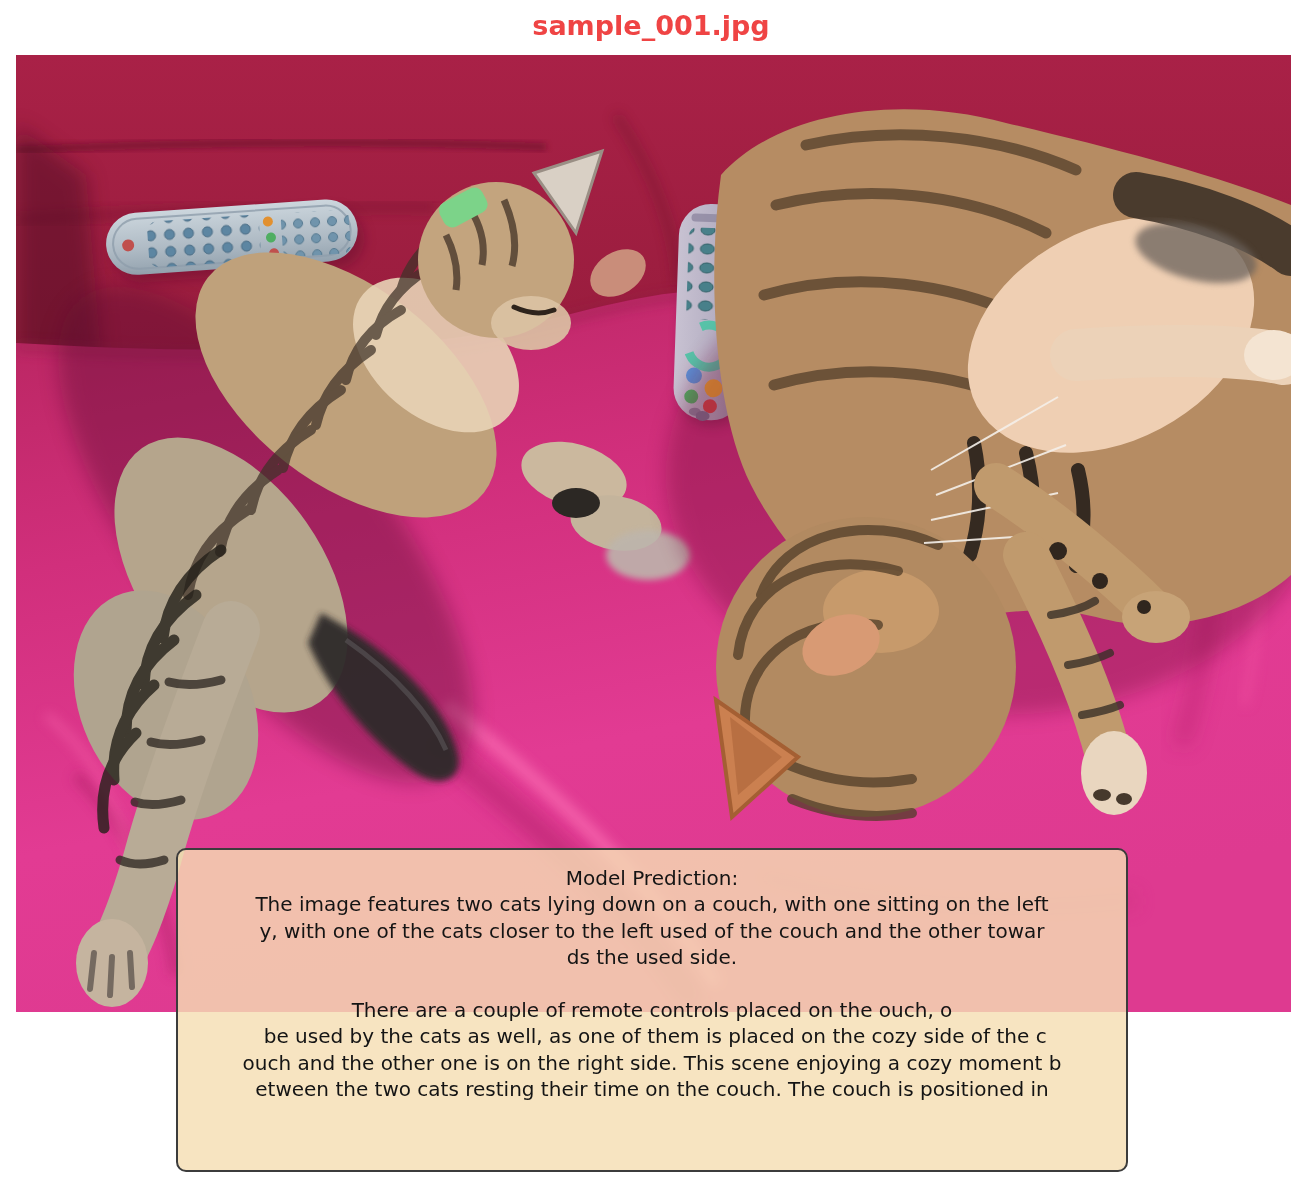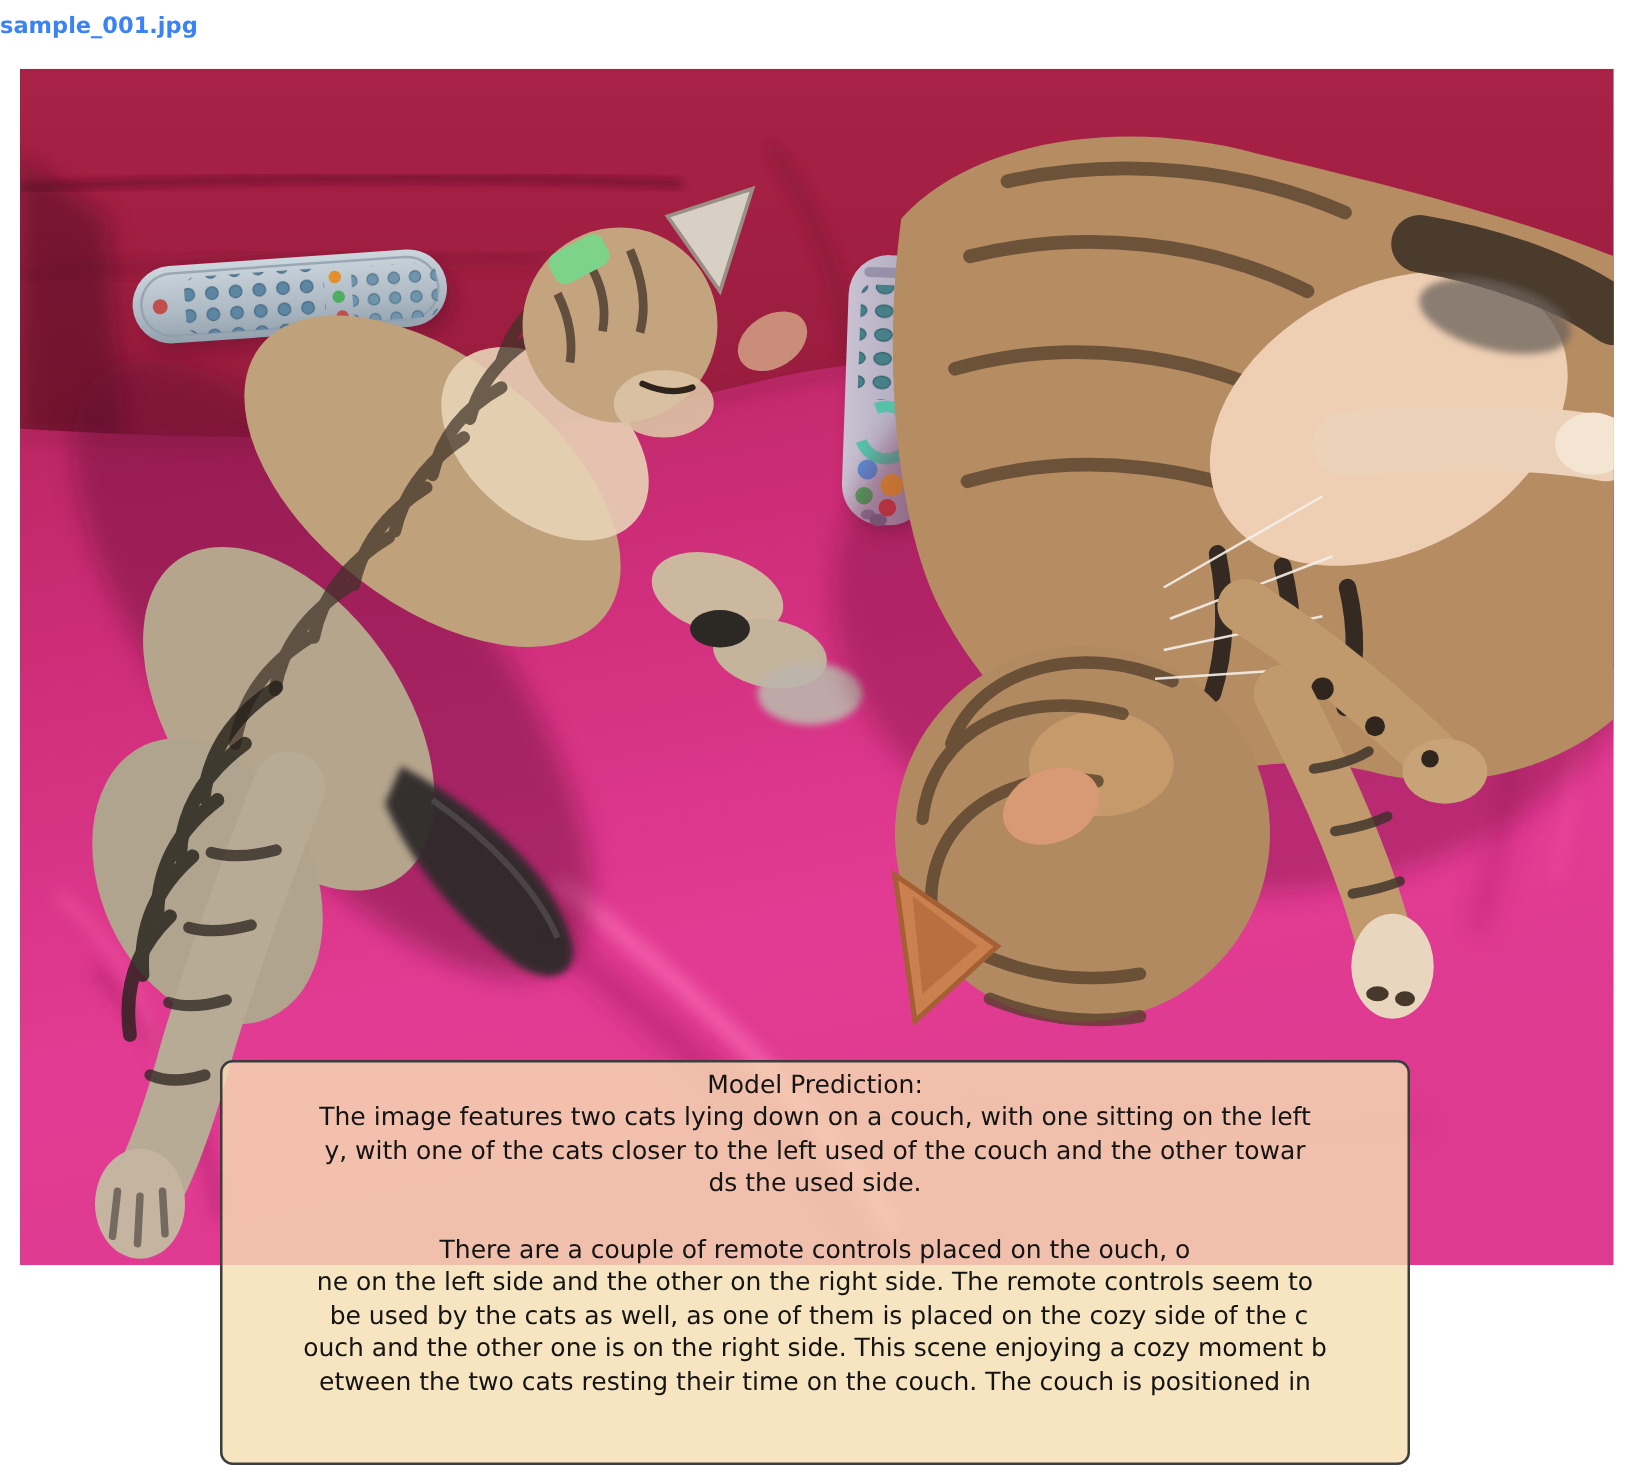--- a/index.html
+++ b/index.html
@@ -1,25 +1,25 @@
 <!DOCTYPE html>
 <html><head>
 <meta charset="utf-8">
 <style>
   html,body { margin:0; padding:0; background:#ffffff; }
   .canvas { position:relative; width:1302px; height:1183px; background:#ffffff;
             font-family:"DejaVu Sans","Liberation Sans",sans-serif; overflow:hidden; }
-  .fig-title { position:absolute; top:10px; left:0; width:100%; text-align:left;
-               font-size:18px; font-weight:bold; color:#3b82f6; }
+  .fig-title { position:absolute; top:10px; left:0; width:100%; text-align:center;
+               font-size:27px; font-weight:bold; color:#ef4444; }
   .photo { position:absolute; left:16px; top:55px; width:1275px; height:957px; }
   .photo svg { display:block; width:100%; height:100%; }
   .pred { position:absolute; left:176px; top:848px; width:952px; height:324px;
           box-sizing:border-box; background:rgba(245,222,179,0.82);
           border:2px solid #3c3c3c; border-radius:10px; z-index:5;
-          padding-top:4px; text-align:center; color:#141414;
+          padding-top:15px; text-align:center; color:#141414;
           font-size:20px; line-height:26.4px; }
   .pline { white-space:pre; min-height:26.4px; }
 </style>
 </head>
 <body>
 
 <div class="canvas">
 
   <div class="fig-title">sample_001.jpg</div>
 
@@ -235,19 +235,18 @@
     </svg>
   </div>
 
   <div class="pred">
     <div class="pline">Model Prediction:</div>
     <div class="pline">The image features two cats lying down on a couch, with one sitting on the left</div>
     <div class="pline">y, with one of the cats closer to the left used of the couch and the other towar</div>
     <div class="pline">ds the used side.</div>
     <div class="pline"></div>
     <div class="pline">There are a couple of remote controls placed on the ouch, o</div>
-    <div class="pline">ne on the left side and the other on the right side. The remote controls seem to</div>
     <div class="pline"> be used by the cats as well, as one of them is placed on the cozy side of the c</div>
     <div class="pline">ouch and the other one is on the right side. This scene enjoying a cozy moment b</div>
     <div class="pline">etween the two cats resting their time on the couch. The couch is positioned in</div>
   </div>
 
 </div>
 
 </body></html>

